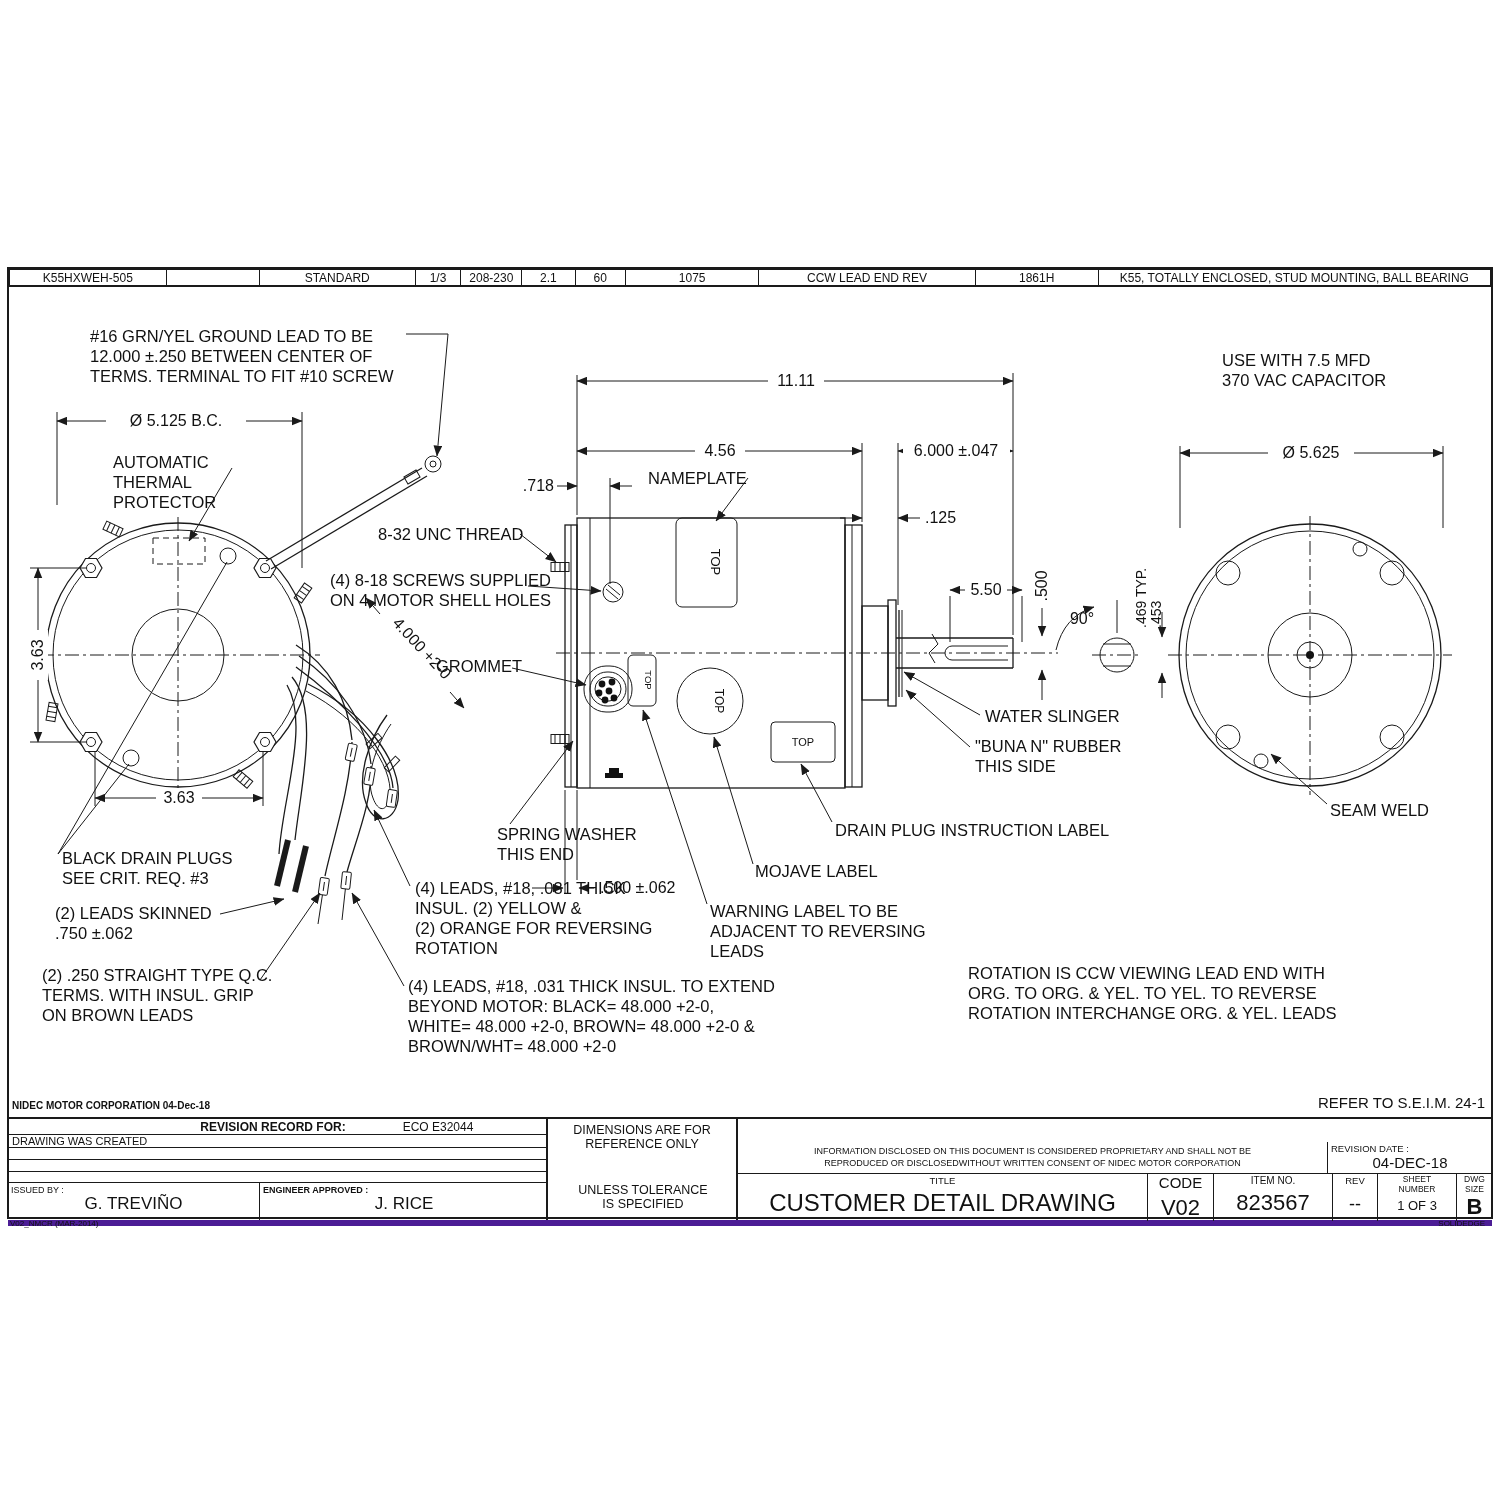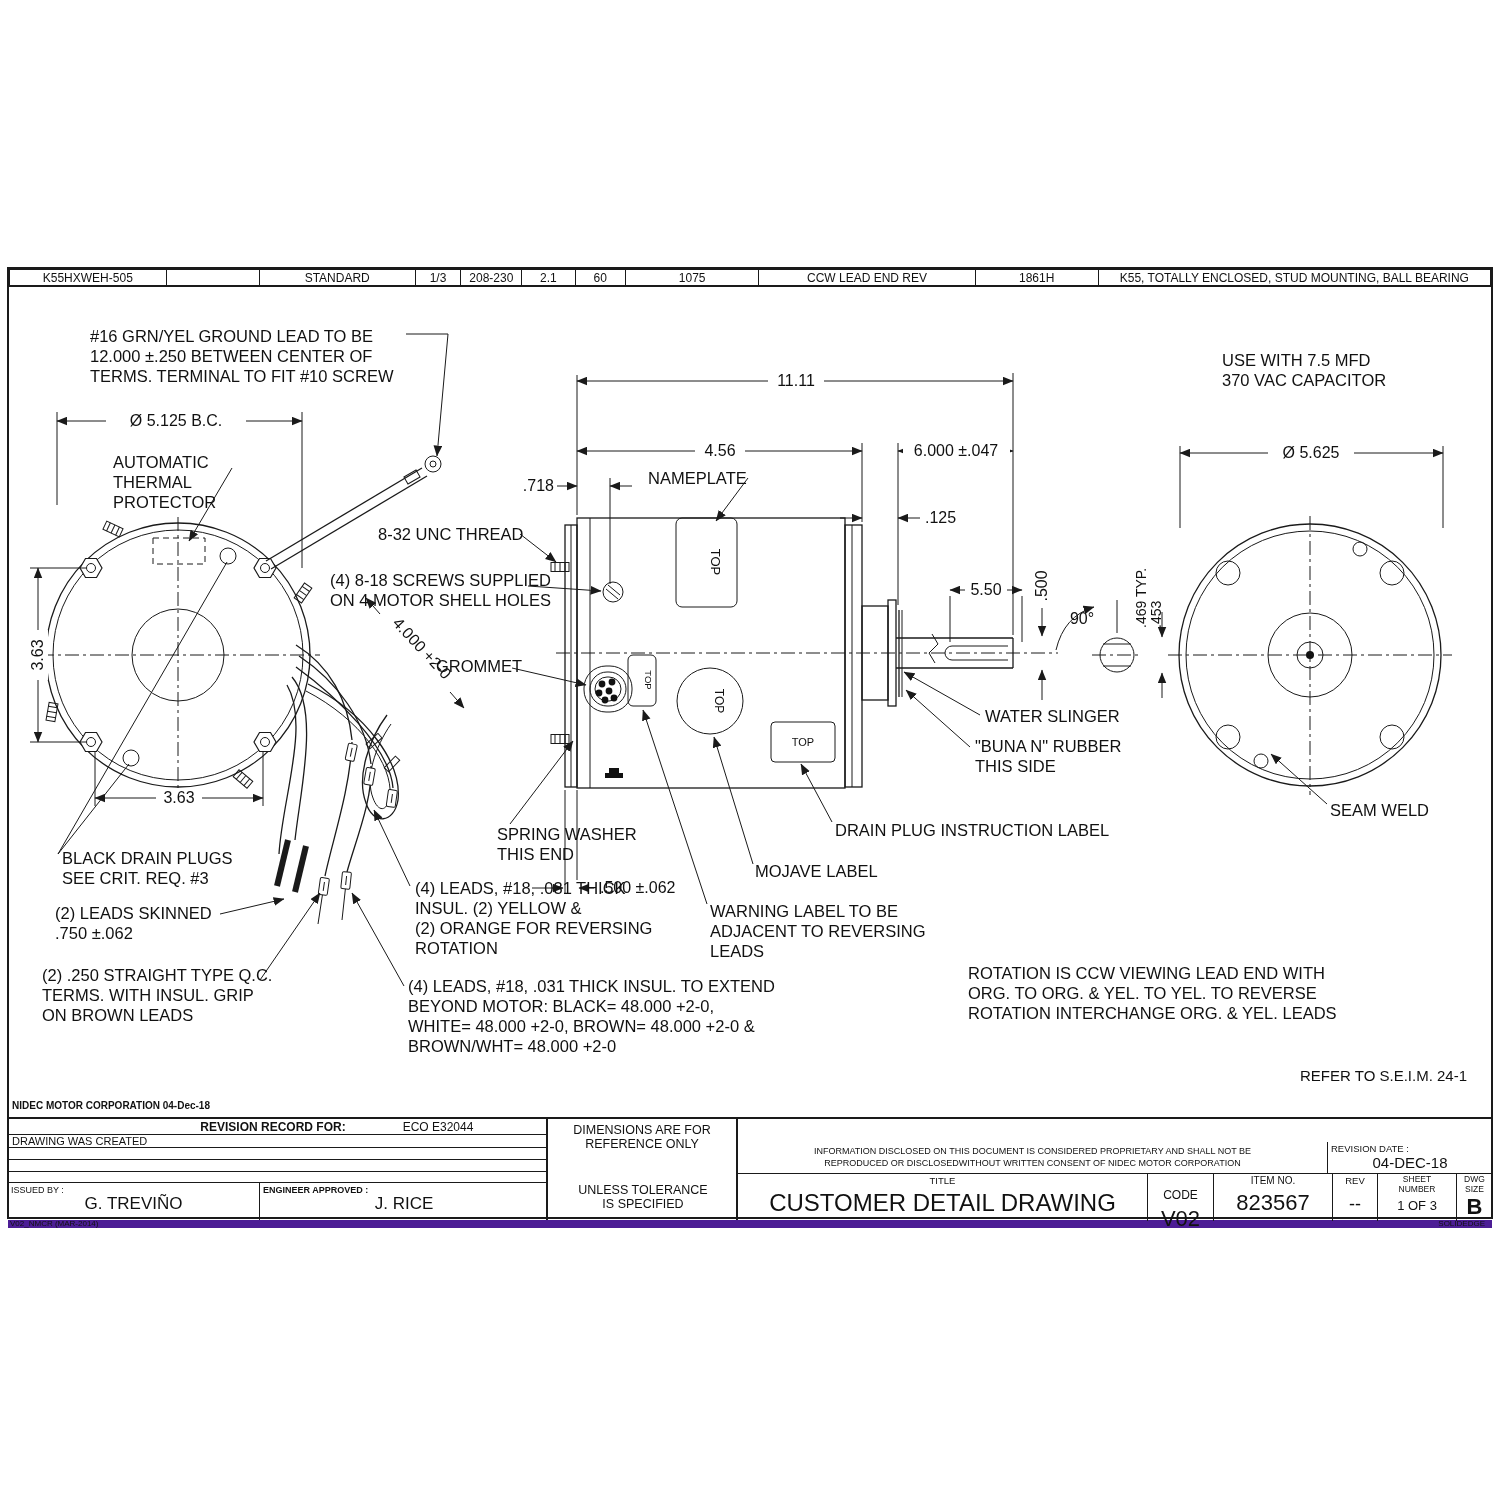--- a/index.html
+++ b/index.html
@@ -10,21 +10,21 @@
   svg text{fill:#111;font-family:"Liberation Sans",sans-serif}
   .dt{font-size:16px}
   .dts{font-size:14px}
   
   table.spec{position:absolute;left:8px;top:268px;width:1484px;border-collapse:collapse;
              border:2px solid #1a1a1a;table-layout:fixed}
   table.spec td{border:1.3px solid #1a1a1a;text-align:center;font-size:12px;height:15px;
                 padding:0 2px;overflow:hidden;white-space:nowrap}
   
   .tb{position:absolute;left:8px;top:1117px;width:1484px;height:101px;border-top:2px solid #1a1a1a;
-      border-bottom:8px solid #4c1d95}
+      border-bottom:6px solid #4c1d95}
   .tb .cell{position:absolute;box-sizing:border-box}
   .lbl9{font-size:9px}
   .ctr{text-align:center}
   .pre{white-space:pre-line}
 </style>
 </head>
 <body>
 
 <svg class="abs" style="left:0;top:0" width="1500" height="1500" viewBox="0 0 1500 1500">
   <defs>
@@ -334,21 +334,21 @@
 (2) ORANGE FOR REVERSING
 ROTATION</div>
 <div class="abs note" style="left:408px;top:976px">(4) LEADS, #18, .031 THICK INSUL. TO EXTEND
 BEYOND MOTOR: BLACK= 48.000 +2-0,
 WHITE= 48.000 +2-0, BROWN= 48.000 +2-0 &amp;
 BROWN/WHT= 48.000 +2-0</div>
 <div class="abs note" style="left:968px;top:963px">ROTATION IS CCW VIEWING LEAD END WITH
 ORG. TO ORG. &amp; YEL. TO YEL. TO REVERSE
 ROTATION INTERCHANGE ORG. &amp; YEL. LEADS</div>
 <div class="abs note" style="left:1330px;top:800px">SEAM WELD</div>
-<div class="abs" style="left:1300px;top:1067px;width:185px;text-align:left;font-size:15px">REFER TO S.E.I.M. 24-1</div>
+<div class="abs" style="left:1300px;top:1094px;width:185px;text-align:right;font-size:15px">REFER TO S.E.I.M. 24-1</div>
 <div class="abs" style="left:12px;top:1100px;font-size:10px;font-weight:bold">NIDEC MOTOR CORPORATION 04-Dec-18</div>
 
 <div class="tb">
 
   <div class="cell" style="left:0;top:0;width:540px;height:101px;border-right:2px solid #1a1a1a">
     <div class="cell" style="left:0;top:0;width:540px;height:16px;border-bottom:1px solid #1a1a1a">
       <span class="abs ctr" style="left:100px;top:1px;width:330px;font-size:12px;font-weight:bold">REVISION RECORD FOR:</span>
       <span class="abs ctr" style="left:360px;top:1px;width:140px;font-size:12px">ECO E32044</span>
     </div>
     <div class="cell" style="left:0;top:16px;width:540px;height:13px;border-bottom:1px solid #1a1a1a">
@@ -382,21 +382,21 @@
     <div class="cell" style="left:590px;top:23px;width:164px;height:31px">
       <span class="abs" style="left:3px;top:1px;font-size:9.5px">REVISION DATE :</span>
       <div class="ctr" style="margin-top:12px;font-size:15px">04-DEC-18</div>
     </div>
     <div class="cell" style="left:0;top:54px;width:754px;height:47px;border-top:1.5px solid #1a1a1a">
       <div class="cell" style="left:0;top:0;width:410px;height:47px;border-right:1.5px solid #1a1a1a">
         <div class="ctr" style="font-size:9.5px;margin-top:1px">TITLE</div>
         <div class="ctr" style="font-size:24px;margin-top:3px;white-space:nowrap">CUSTOMER  DETAIL  DRAWING</div>
       </div>
       <div class="cell" style="left:410px;top:0;width:66px;height:47px;border-right:1.5px solid #1a1a1a">
-        <div class="ctr" style="font-size:12px;margin-top:14px">CODE</div>
+        <div class="ctr" style="font-size:15px;margin-top:0">CODE</div>
         <div class="ctr" style="font-size:22px;margin-top:4px">V02</div>
       </div>
       <div class="cell" style="left:476px;top:0;width:119px;height:47px;border-right:1.5px solid #1a1a1a">
         <div class="ctr" style="font-size:10px;margin-top:1px">ITEM NO.</div>
         <div class="ctr" style="font-size:22px;margin-top:4px">823567</div>
       </div>
       <div class="cell" style="left:595px;top:0;width:45px;height:47px;border-right:1.5px solid #1a1a1a">
         <div class="ctr" style="font-size:9.5px;margin-top:1px">REV</div>
         <div class="ctr" style="font-size:18px;margin-top:8px">--</div>
       </div>

